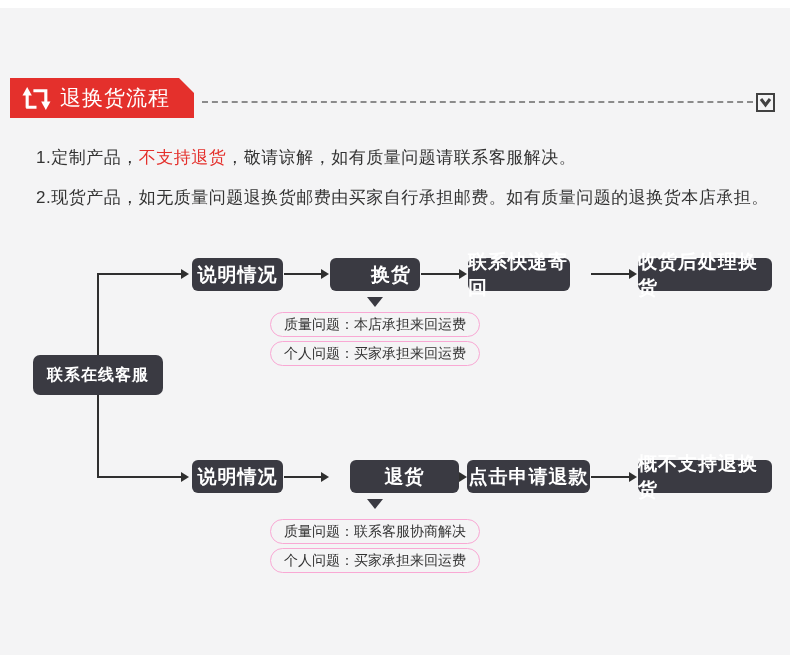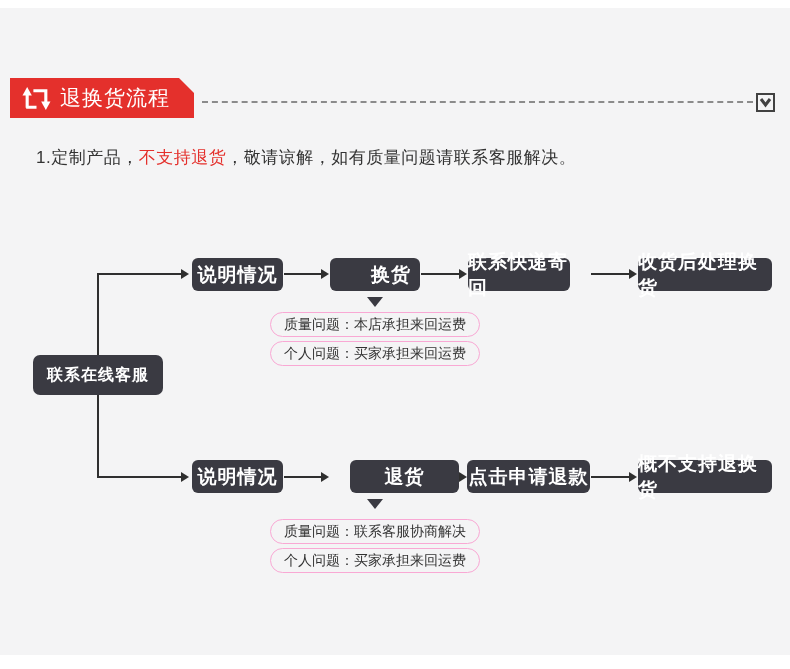--- a/index.html
+++ b/index.html
@@ -78,20 +78,21 @@
   <div class="dash-line"></div>
   <div class="collapse-box">
     <span style="display:flex;">
       <svg width="13" height="11" viewBox="0 0 13 11">
           <polyline points="2,2 6.5,8 11,2" fill="none" stroke="#414141" stroke-width="3"></polyline>
         </svg>
     </span>
   </div>
 
   <div class="note note-1"><span>1.定制产品，</span><span class="red">不支持退货</span><span>，敬请谅解，如有质量问题请联系客服解决。</span></div>
+  <div class="note note-2">2.现货产品，如无质量问题退换货邮费由买家自行承担邮费。如有质量问题的退换货本店承担。</div>
 
   <div class="vline" style="left:97px; top:273px; height:205px;"></div>
 
   <div class="hline" style="left:97px; top:273px; width:84px;"></div>
   <div class="arrow-right" style="left:181px; top:269px;"></div>
   <div class="hline" style="left:284px; top:273px; width:37px;"></div>
   <div class="arrow-right" style="left:321px; top:269px;"></div>
   <div class="hline" style="left:421px; top:273px; width:38px;"></div>
   <div class="arrow-right" style="left:459px; top:269px;"></div>
   <div class="hline" style="left:591px; top:273px; width:38px;"></div>

